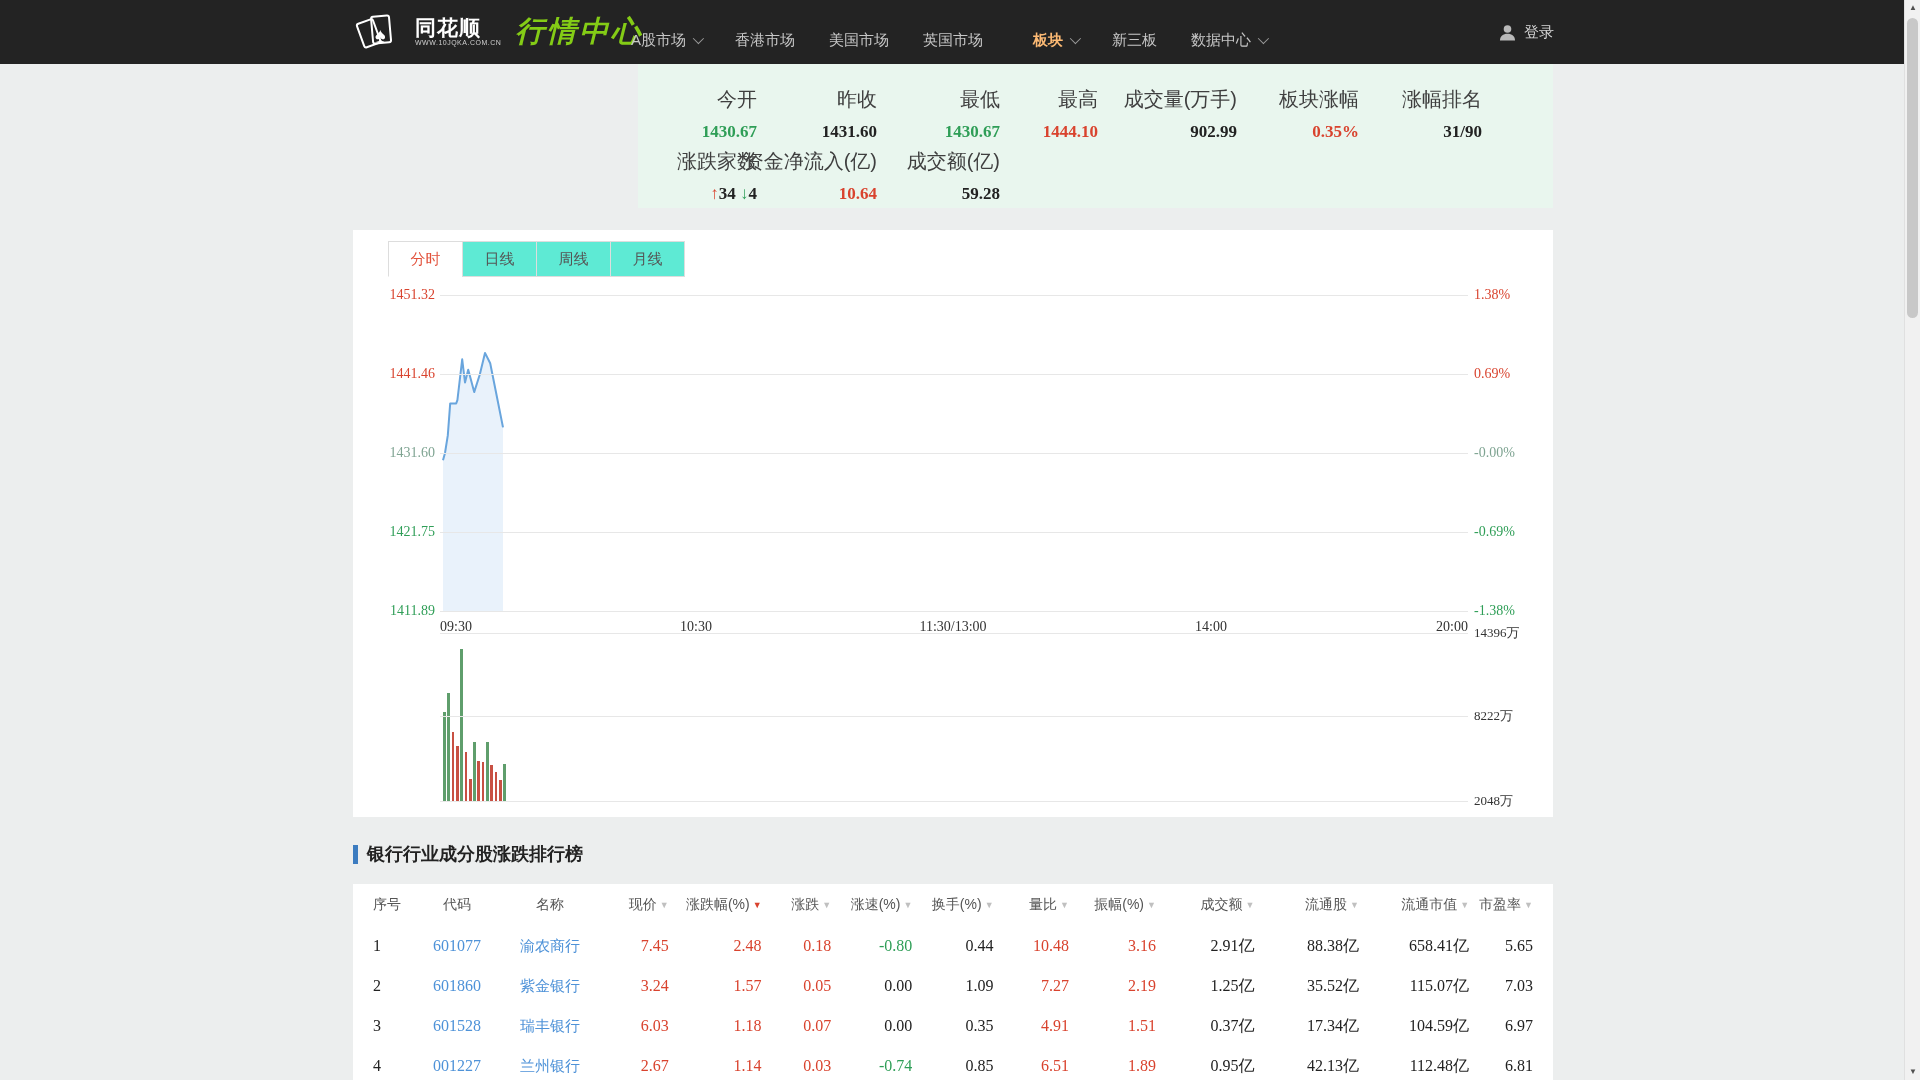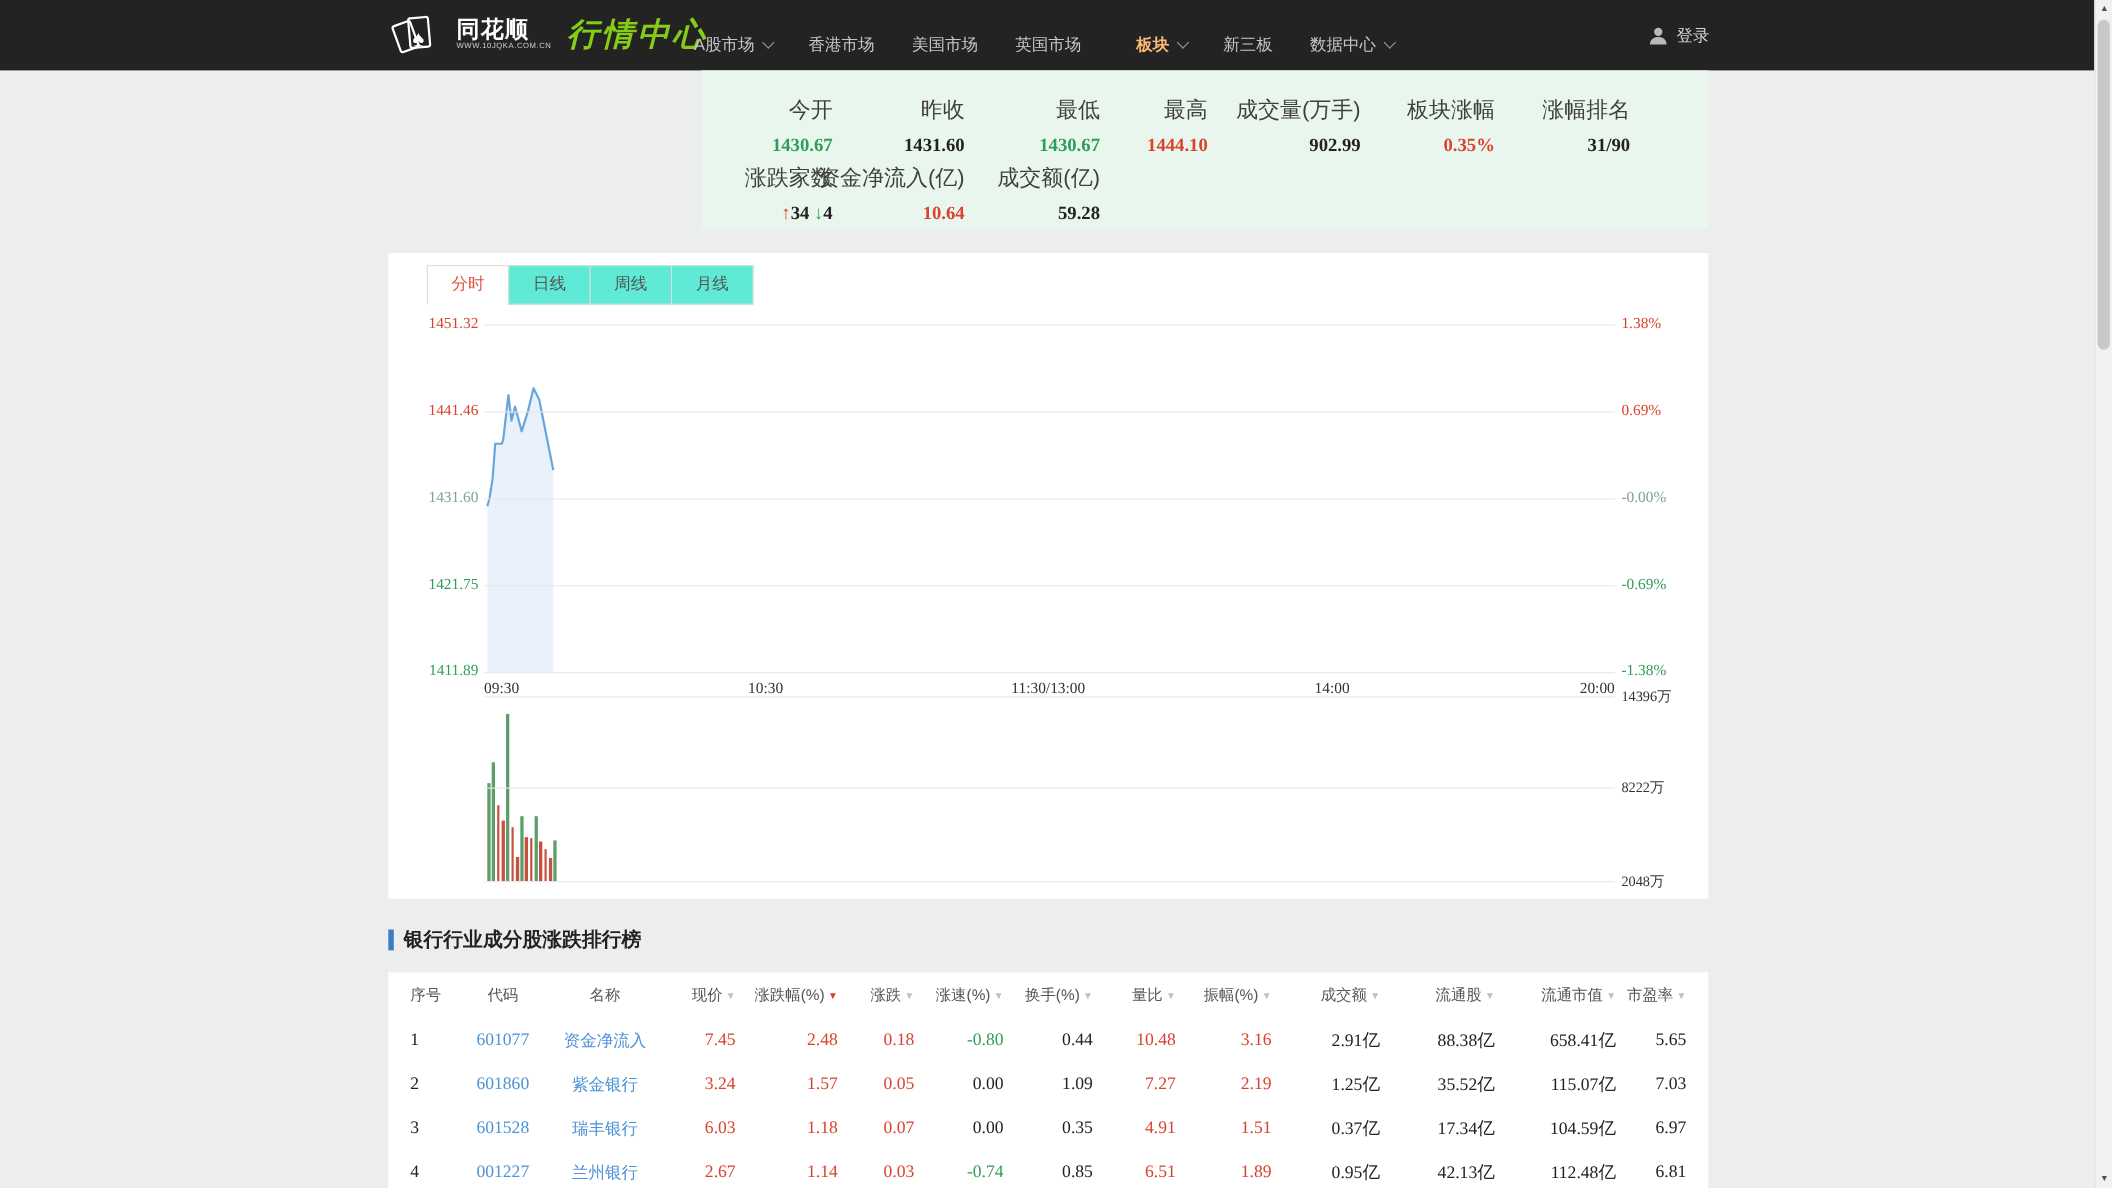--- a/index.html
+++ b/index.html
@@ -260,21 +260,21 @@
           <div class="th ar"><span>量比</span><span class="sort">▼</span></div>
           <div class="th ar"><span>振幅(%)</span><span class="sort">▼</span></div>
           <div class="th ar"><span>成交额</span><span class="sort">▼</span></div>
           <div class="th ar"><span>流通股</span><span class="sort">▼</span></div>
           <div class="th ar"><span>流通市值</span><span class="sort">▼</span></div>
           <div class="th ar"><span>市盈率</span><span class="sort">▼</span></div>
         </div>
         <div class="tr body-row">
           <div class="td al serif c-flat">1</div>
           <div class="td ac serif"><span class="link">601077</span></div>
-          <div class="td ac"><span class="link">资金净流入</span></div>
+          <div class="td ac"><span class="link">渝农商行</span></div>
           <div class="td ar serif c-up">7.45</div>
           <div class="td ar serif c-up">2.48</div>
           <div class="td ar serif c-up">0.18</div>
           <div class="td ar serif c-down">-0.80</div>
           <div class="td ar serif c-flat">0.44</div>
           <div class="td ar serif c-up">10.48</div>
           <div class="td ar serif c-up">3.16</div>
           <div class="td ar serif c-flat">2.91亿</div>
           <div class="td ar serif c-flat">88.38亿</div>
           <div class="td ar serif c-flat">658.41亿</div>

